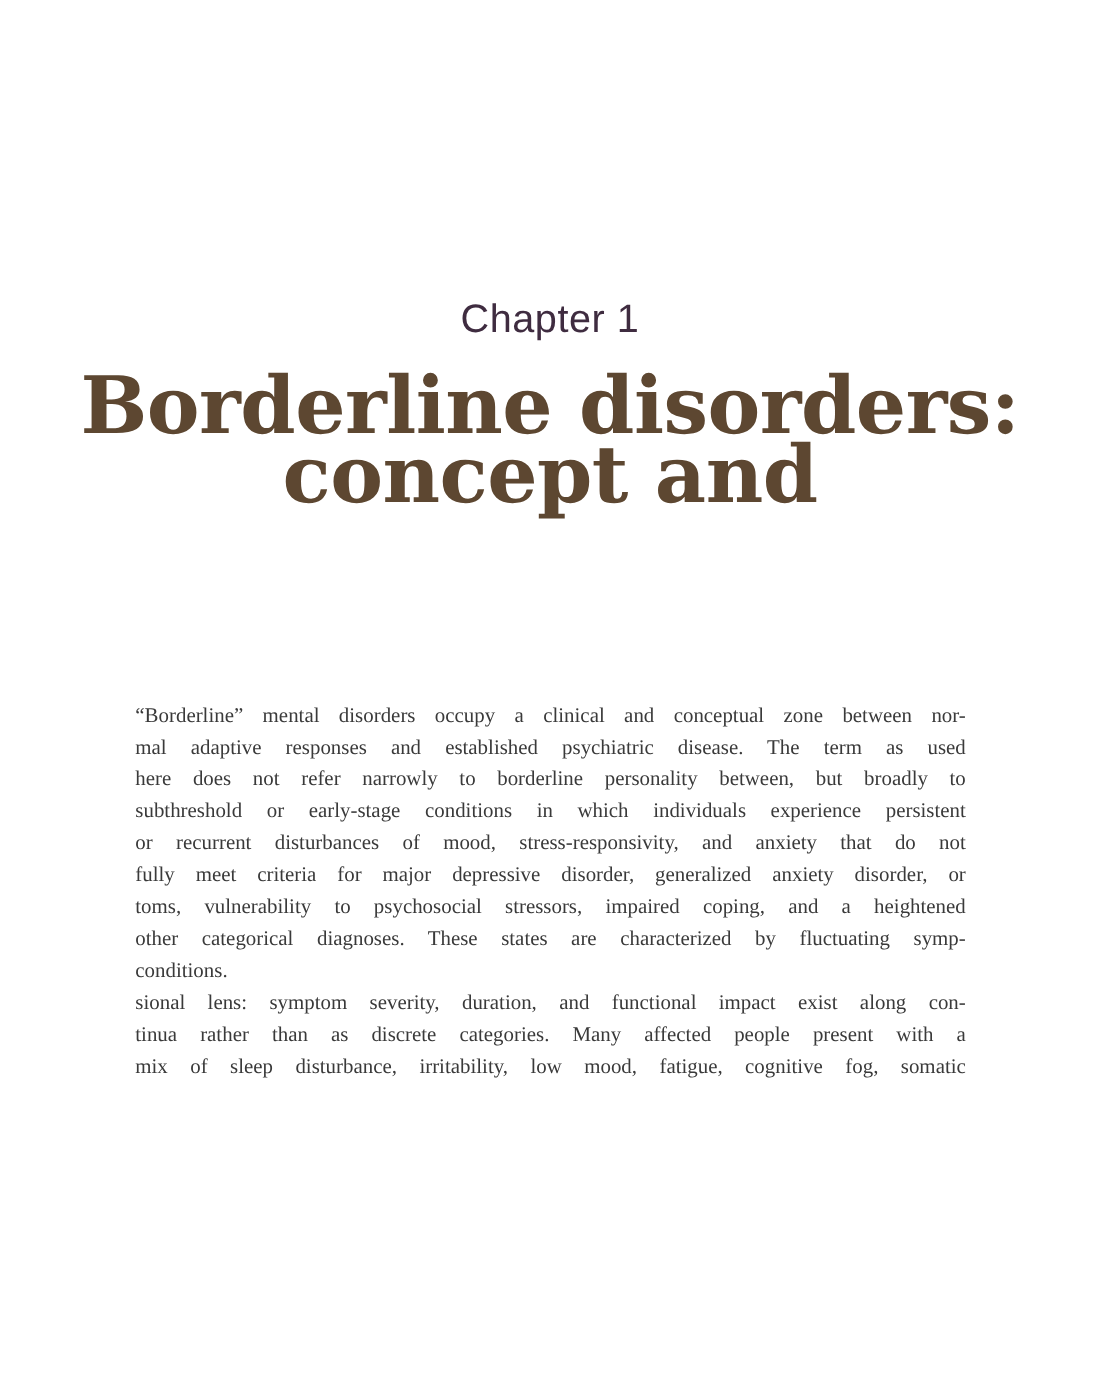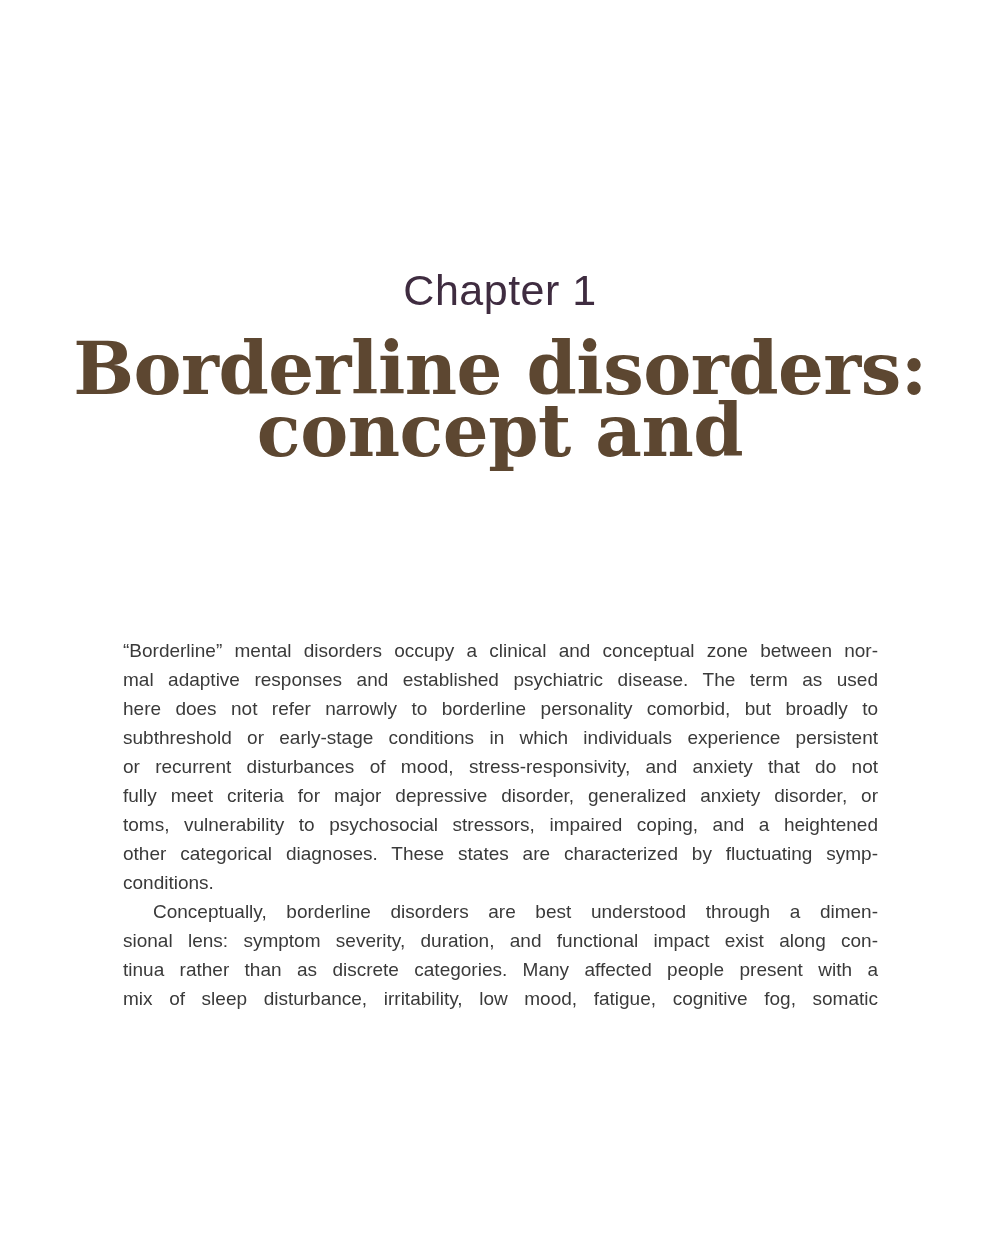--- a/index.html
+++ b/index.html
@@ -13,42 +13,42 @@
     height: 1250px;
     margin: 0 auto;
     background: var(--background, #ffffff);
     overflow: hidden;
     font-family: "Liberation Sans", "DejaVu Sans", sans-serif;
   }
   .chapter-label {
     margin-top: 268px;
     text-align: center;
     font-family: "Liberation Sans", "DejaVu Sans", sans-serif;
-    font-size: 43px;
+    font-size: 36px;
     line-height: 44px;
     font-weight: 400;
     letter-spacing: 0.5px;
     color: var(--chapter-label, #3f2c40);
   }
   .chapter-title {
     margin: 26px 0 0 0;
     text-align: center;
     font-family: "DejaVu Serif", "Liberation Serif", serif;
     font-size: 72px;
     line-height: 62px;
     font-weight: 700;
     letter-spacing: -0.5px;
     color: var(--title, #5d4731);
   }
   .title-line {
     display: block;
   }
   .body-text {
     margin: 174px 122px 0 123px;
-    font-family: Liberation Sans, sans-serif;
+    font-family: Liberation Serif, serif;
     font-size: 19px;
     line-height: 29px;
     color: var(--body-text, #3a3a3a);
   }
   .paragraph {
     margin: 0;
     padding: 0;
   }
   .text-line {
     display: block;
@@ -72,28 +72,27 @@
 
   <h1 class="chapter-title">
     <span class="title-line">Borderline disorders:</span>
     <span class="title-line">concept and</span>
   </h1>
 
   <div class="body-text" id="body-text">
       <p class="paragraph">
         <span class="text-line">“Borderline” mental disorders occupy a clinical and conceptual zone between nor-</span>
         <span class="text-line">mal adaptive responses and established psychiatric disease. The term as used</span>
-        <span class="text-line">here does not refer narrowly to borderline personality comorbid, but broadly to</span>
+        <span class="text-line">here does not refer narrowly to borderline personality between, but broadly to</span>
         <span class="text-line">subthreshold or early-stage conditions in which individuals experience persistent</span>
         <span class="text-line">or recurrent disturbances of mood, stress-responsivity, and anxiety that do not</span>
         <span class="text-line">fully meet criteria for major depressive disorder, generalized anxiety disorder, or</span>
         <span class="text-line">toms, vulnerability to psychosocial stressors, impaired coping, and a heightened</span>
         <span class="text-line">other categorical diagnoses. These states are characterized by fluctuating symp-</span>
         <span class="text-line no-justify">conditions.</span>
       </p>
       <p class="paragraph">
-        <span class="text-line indent">Conceptually, borderline disorders are best understood through a dimen-</span>
         <span class="text-line">sional lens: symptom severity, duration, and functional impact exist along con-</span>
         <span class="text-line">tinua rather than as discrete categories. Many affected people present with a</span>
         <span class="text-line">mix of sleep disturbance, irritability, low mood, fatigue, cognitive fog, somatic</span>
       </p>
     </div>
 </div>
 
 </body></html>

